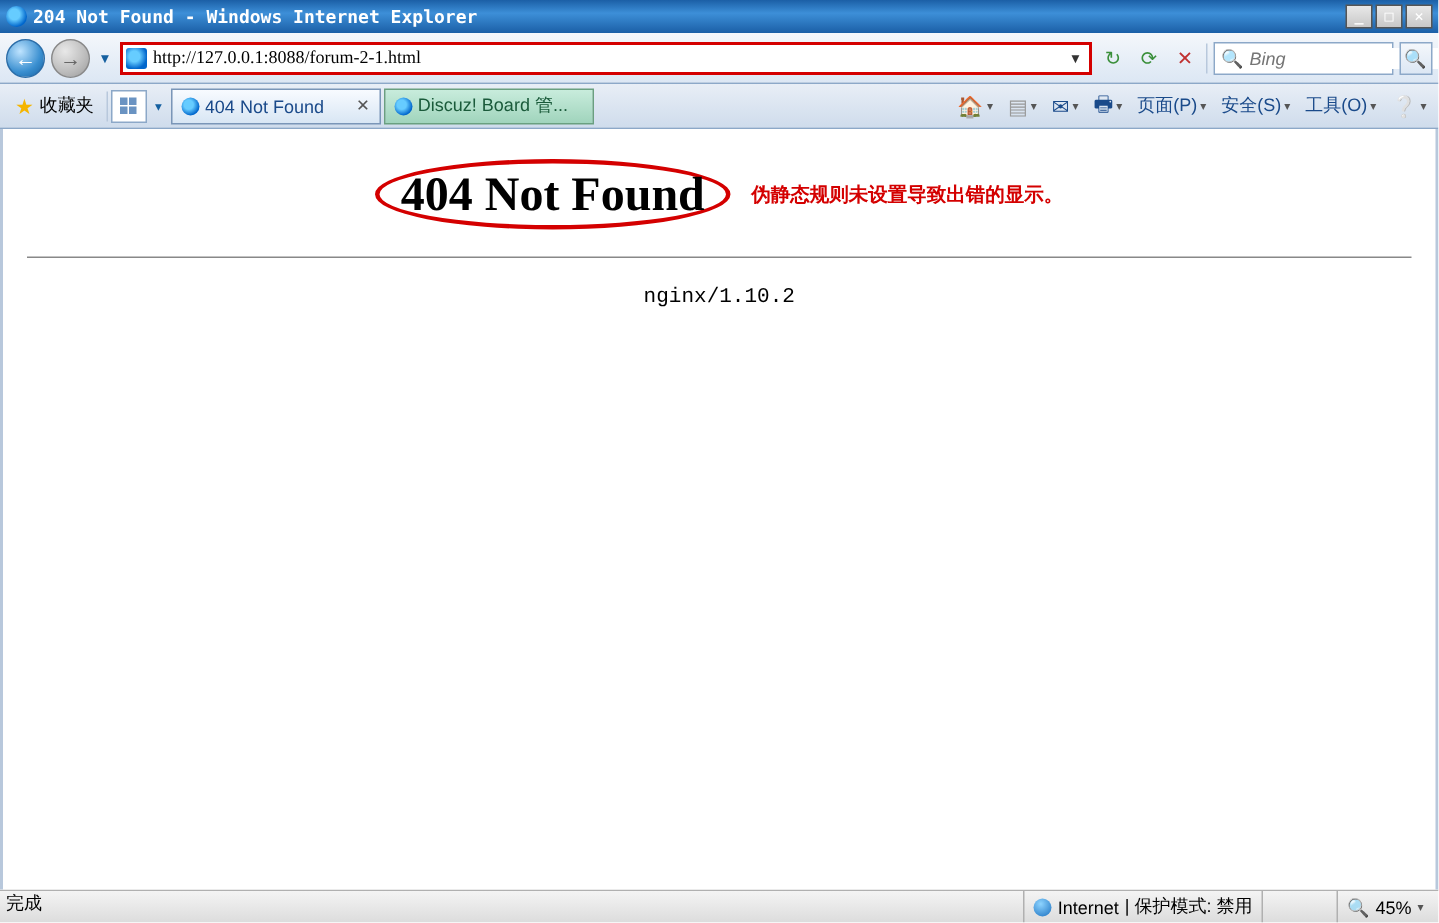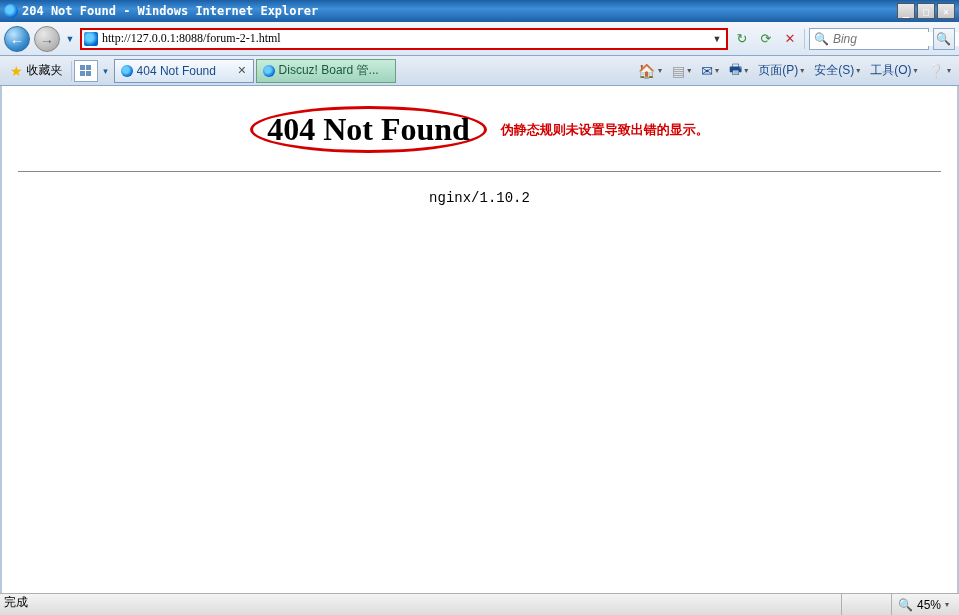--- a/index.html
+++ b/index.html
@@ -172,19 +172,24 @@
       <span class="annot">伪静态规则未设置导致出错的显示。</span>
     </div>
     <hr>
     <div class="server">nginx/1.10.2</div>
   </div>
 </div>
 
 <div class="statusbar">
   <span>完成</span>
   <span class="spacer"></span>
+  <div class="status-seg">
+    <span class="globe"></span>
+    <span>Internet</span>
+    <span>| 保护模式: 禁用</span>
+  </div>
   <div class="status-seg" style="width:50px;"></div>
   <div class="status-seg">
     <span>🔍</span>
     <span>45%</span>
     <span class="zoom-drop">▾</span>
   </div>
 </div>
 
 </body></html>

